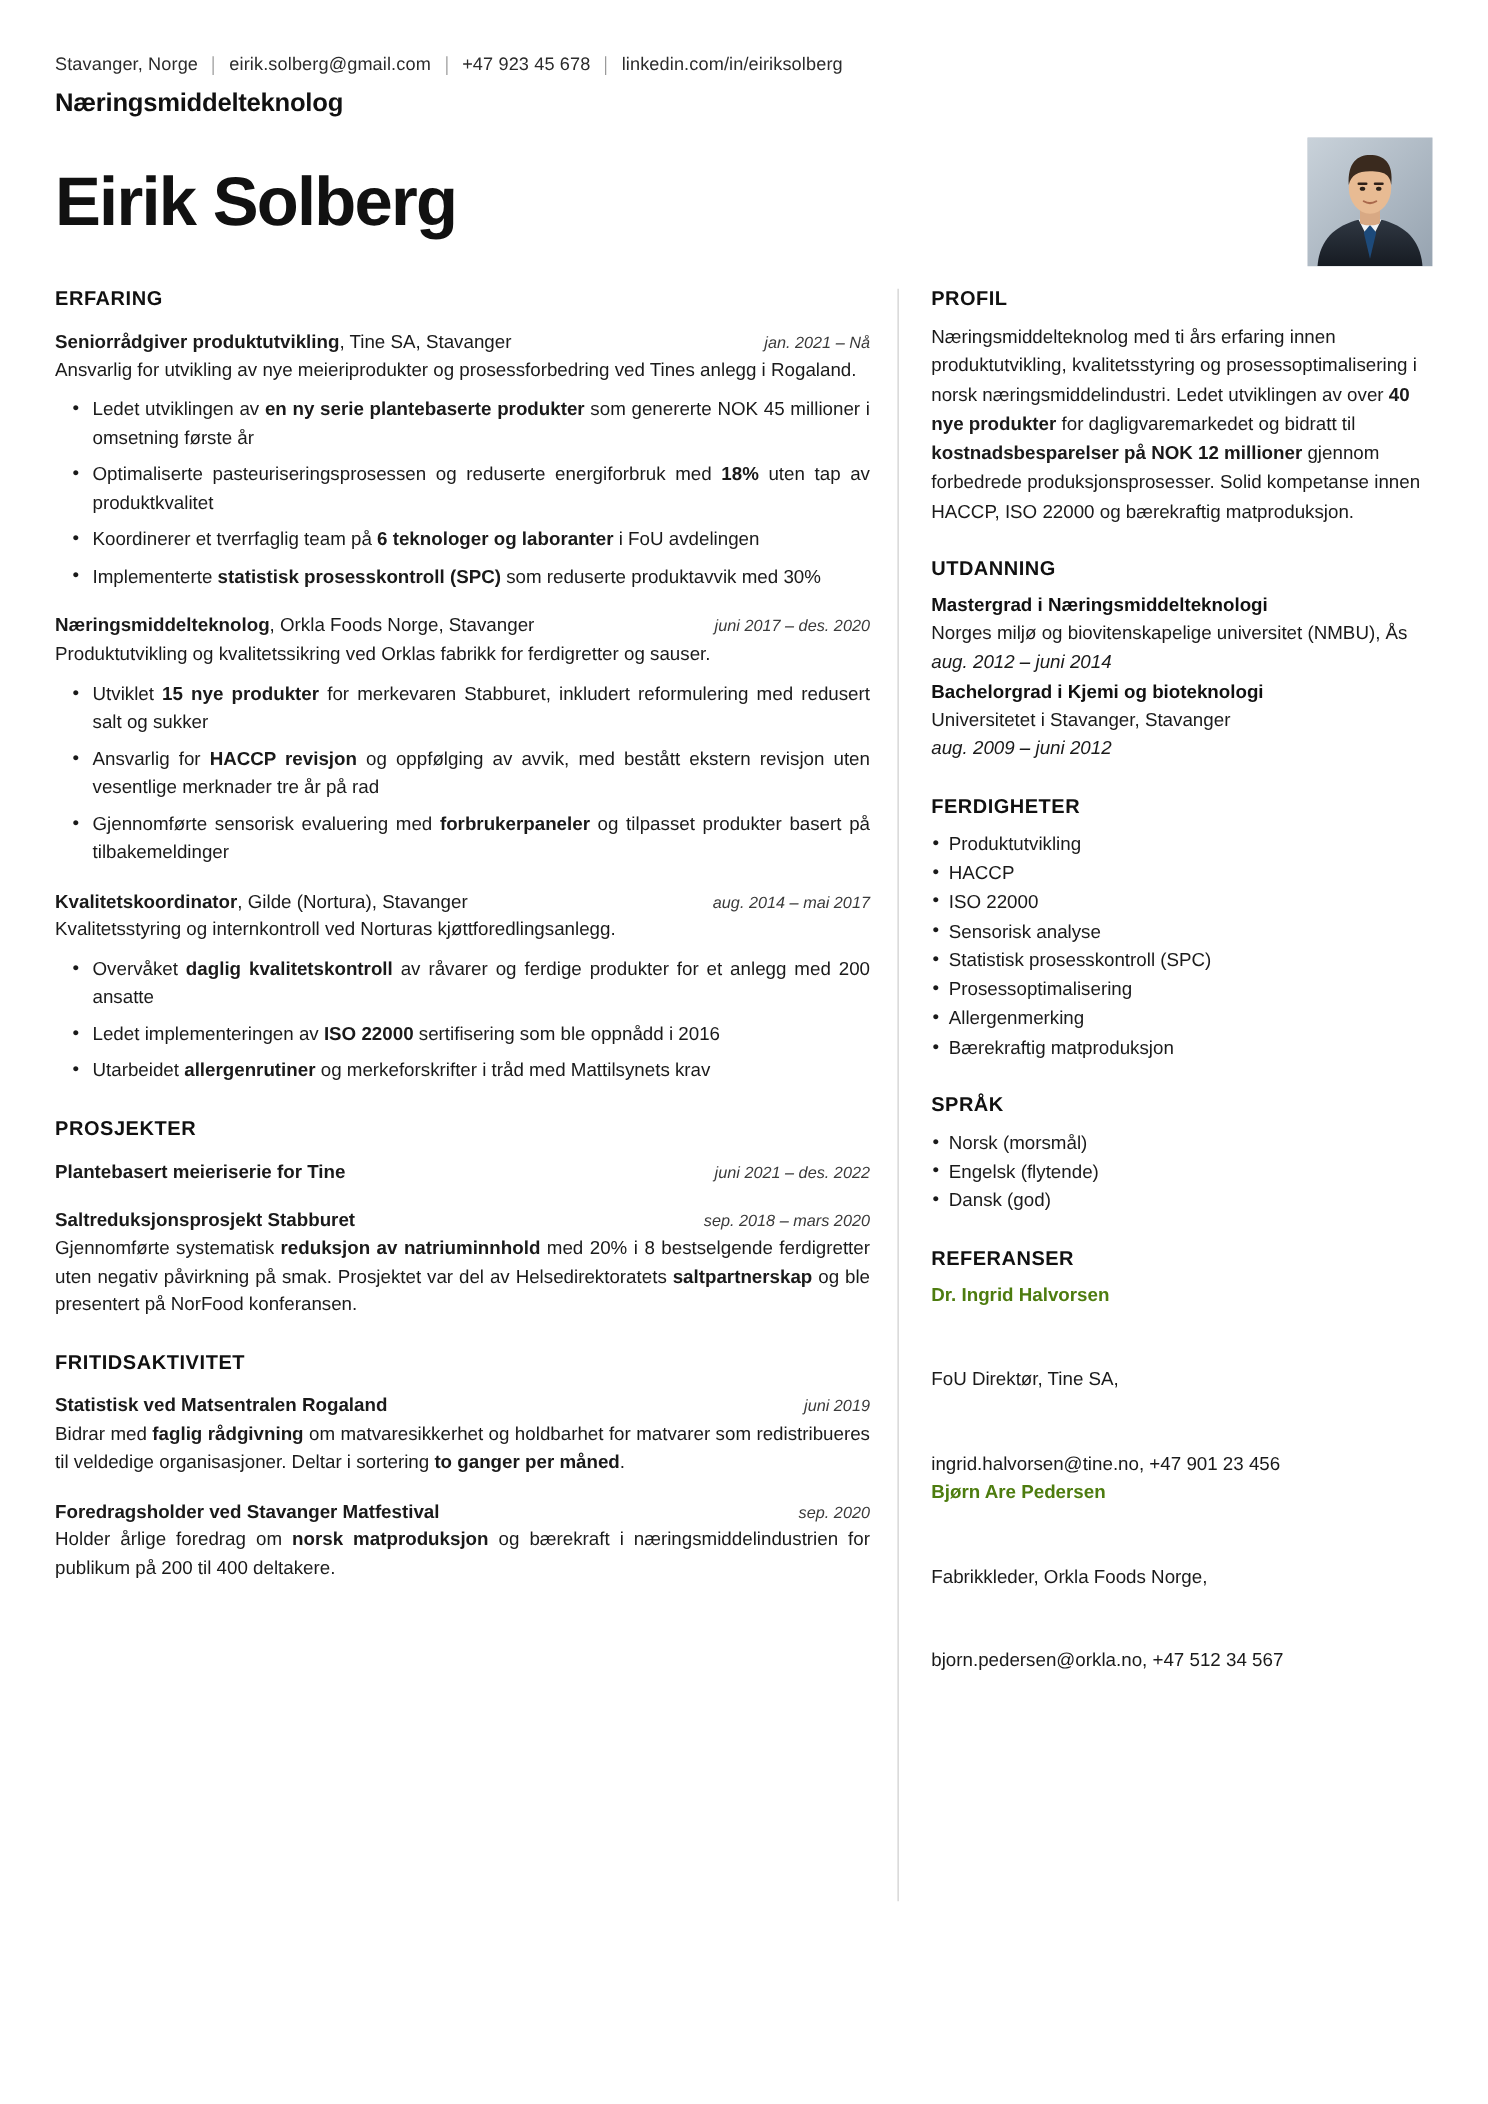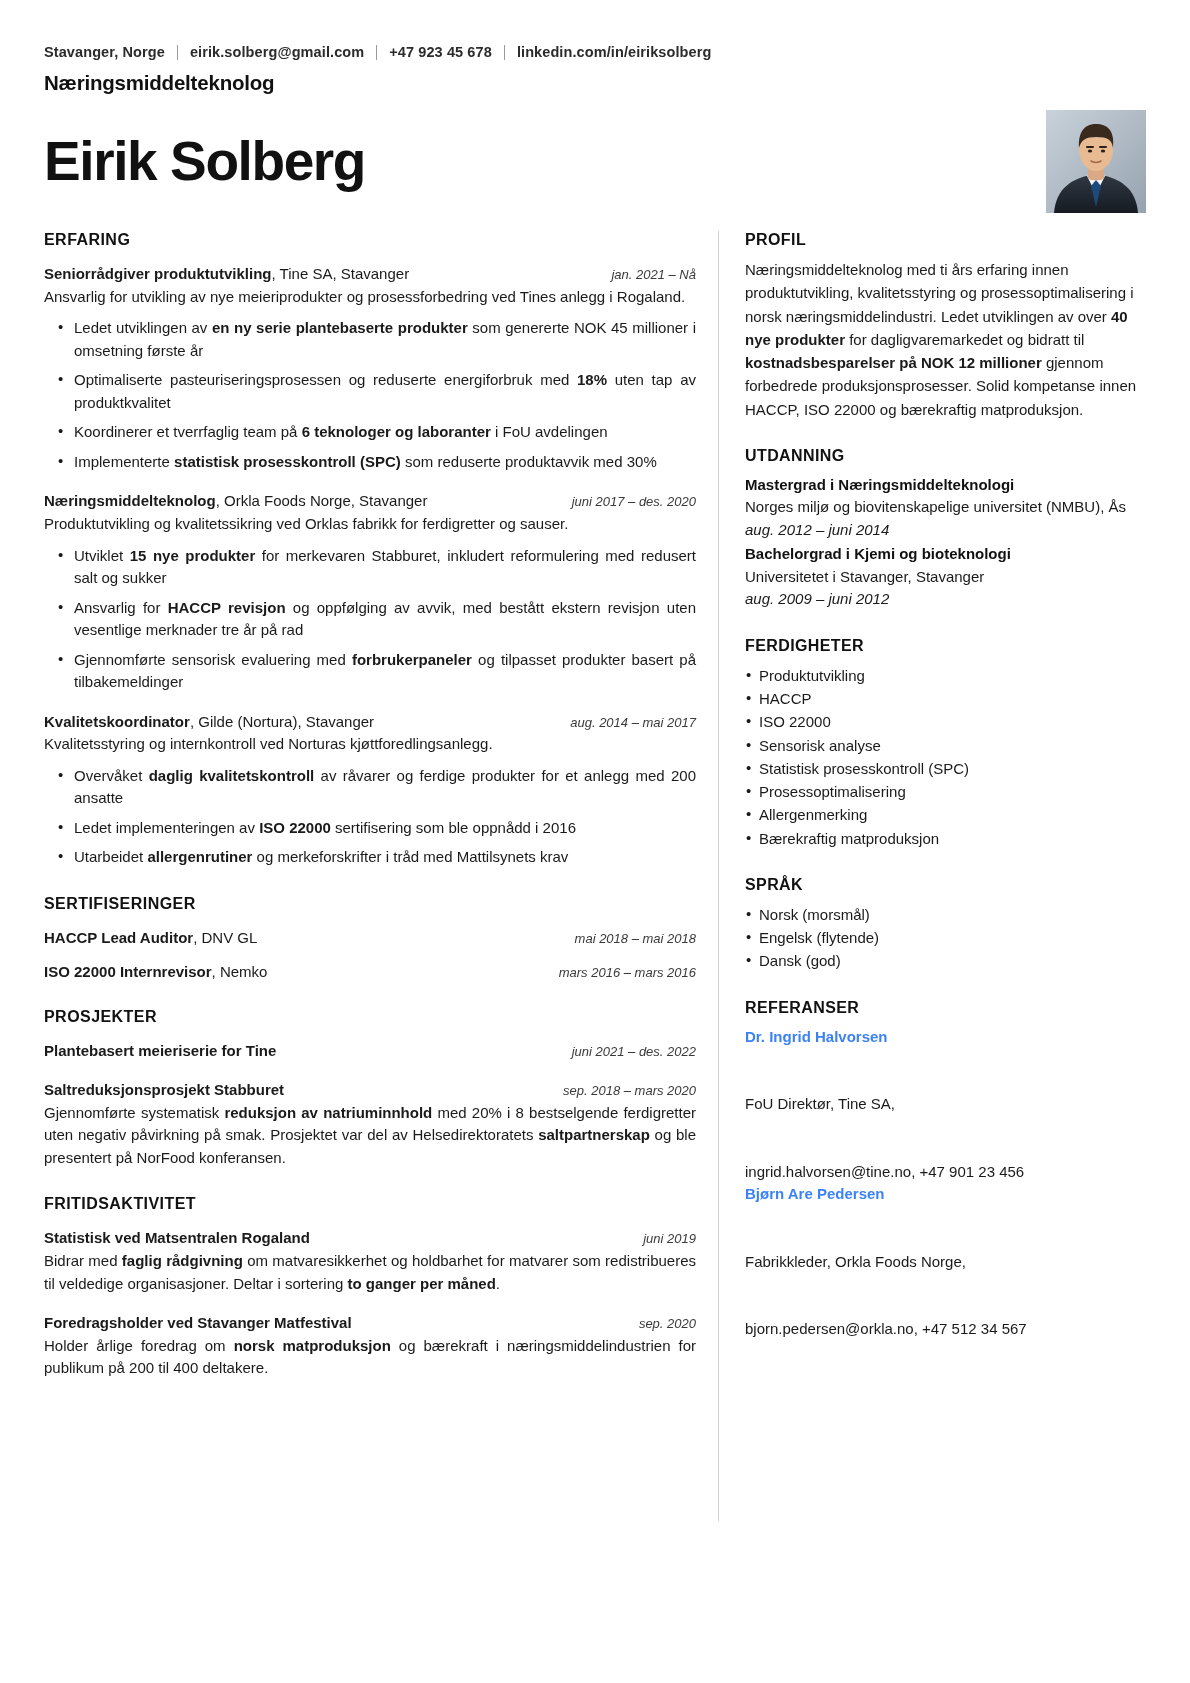--- a/index.html
+++ b/index.html
@@ -26,21 +26,21 @@
   .contact-line {
     font-size: 14.5px;
     color: #2b2b2b;
     letter-spacing: .1px;
     display: flex;
     align-items: center;
     gap: 0;
     line-height: 1.2;
     margin-top: 4px;
   }
-  .contact-item { white-space: nowrap; font-weight: bold; }
+  .contact-item { white-space: nowrap; }
   .contact-sep {
     display: inline-block;
     width: 1px;
     height: 15px;
     background: #9a9a9a;
     margin: 0 12px;
   }
   .job-title {
     font-size: 20.5px;
     font-weight: bold;
@@ -207,21 +207,21 @@
   ul.side-list li:before {
     content: "\2022";
     position: absolute;
     left: -13px;
     top: -1px;
   }
   .ref-name {
     font-size: 15px;
     font-weight: bold;
     line-height: 1.5;
-    color: #3b82f6;
+    color: #4d7c0f;
   }
   .ref-line {
     font-size: 15px;
     line-height: 1.5;
     color: #1a1a1a;
     margin-top: 45px;
   }
 </style>
 </head>
 <body>
@@ -324,35 +324,20 @@
           </div>
           <div class="entry-desc">Kvalitetsstyring og internkontroll ved Norturas kjøttforedlingsanlegg.</div>
           <ul class="bullets">
               <li>Overvåket <b>daglig kvalitetskontroll</b> av råvarer og ferdige produkter for et anlegg med 200 ansatte</li>
               <li>Ledet implementeringen av <b>ISO 22000</b> sertifisering som ble oppnådd i 2016</li>
               <li>Utarbeidet <b>allergenrutiner</b> og merkeforskrifter i tråd med Mattilsynets krav</li>
             </ul>
         </div>
       </div>
 
-      <div class="sec">
-        <div class="sec-head">SERTIFISERINGER</div>
-        <div class="cert-row">
-          <div class="entry-title">
-            <b>HACCP Lead Auditor</b><span>, DNV GL</span>
-          </div>
-          <div class="entry-date">mai 2018 – mai 2018</div>
-        </div>
-        <div class="cert-row">
-          <div class="entry-title">
-            <b>ISO 22000 Internrevisor</b><span>, Nemko</span>
-          </div>
-          <div class="entry-date">mars 2016 – mars 2016</div>
-        </div>
-      </div>
 
       <div class="sec">
         <div class="sec-head">PROSJEKTER</div>
 
         <div class="entry">
           <div class="entry-head">
             <div class="entry-title">
               <b>Plantebasert meieriserie for Tine</b>
             </div>
             <div class="entry-date">juni 2021 – des. 2022</div>

